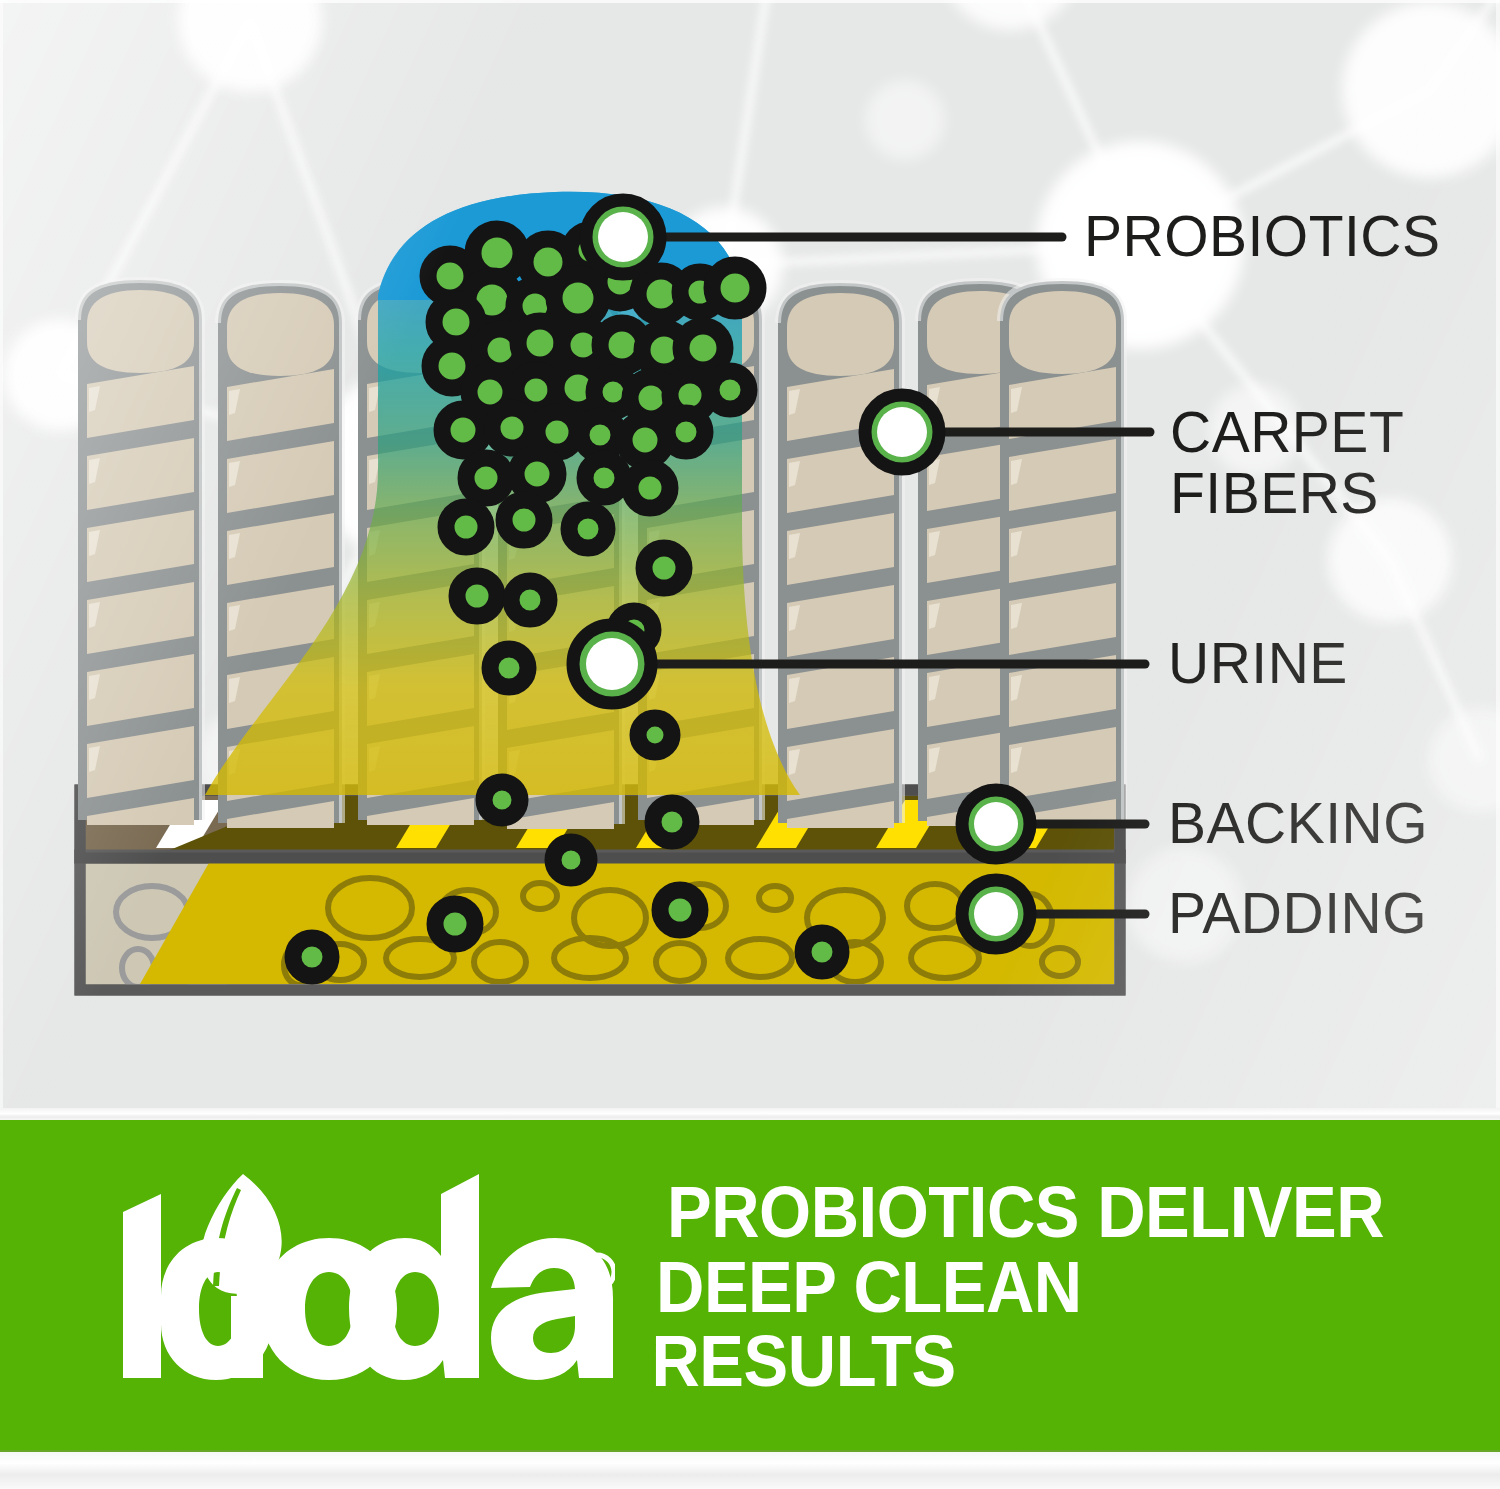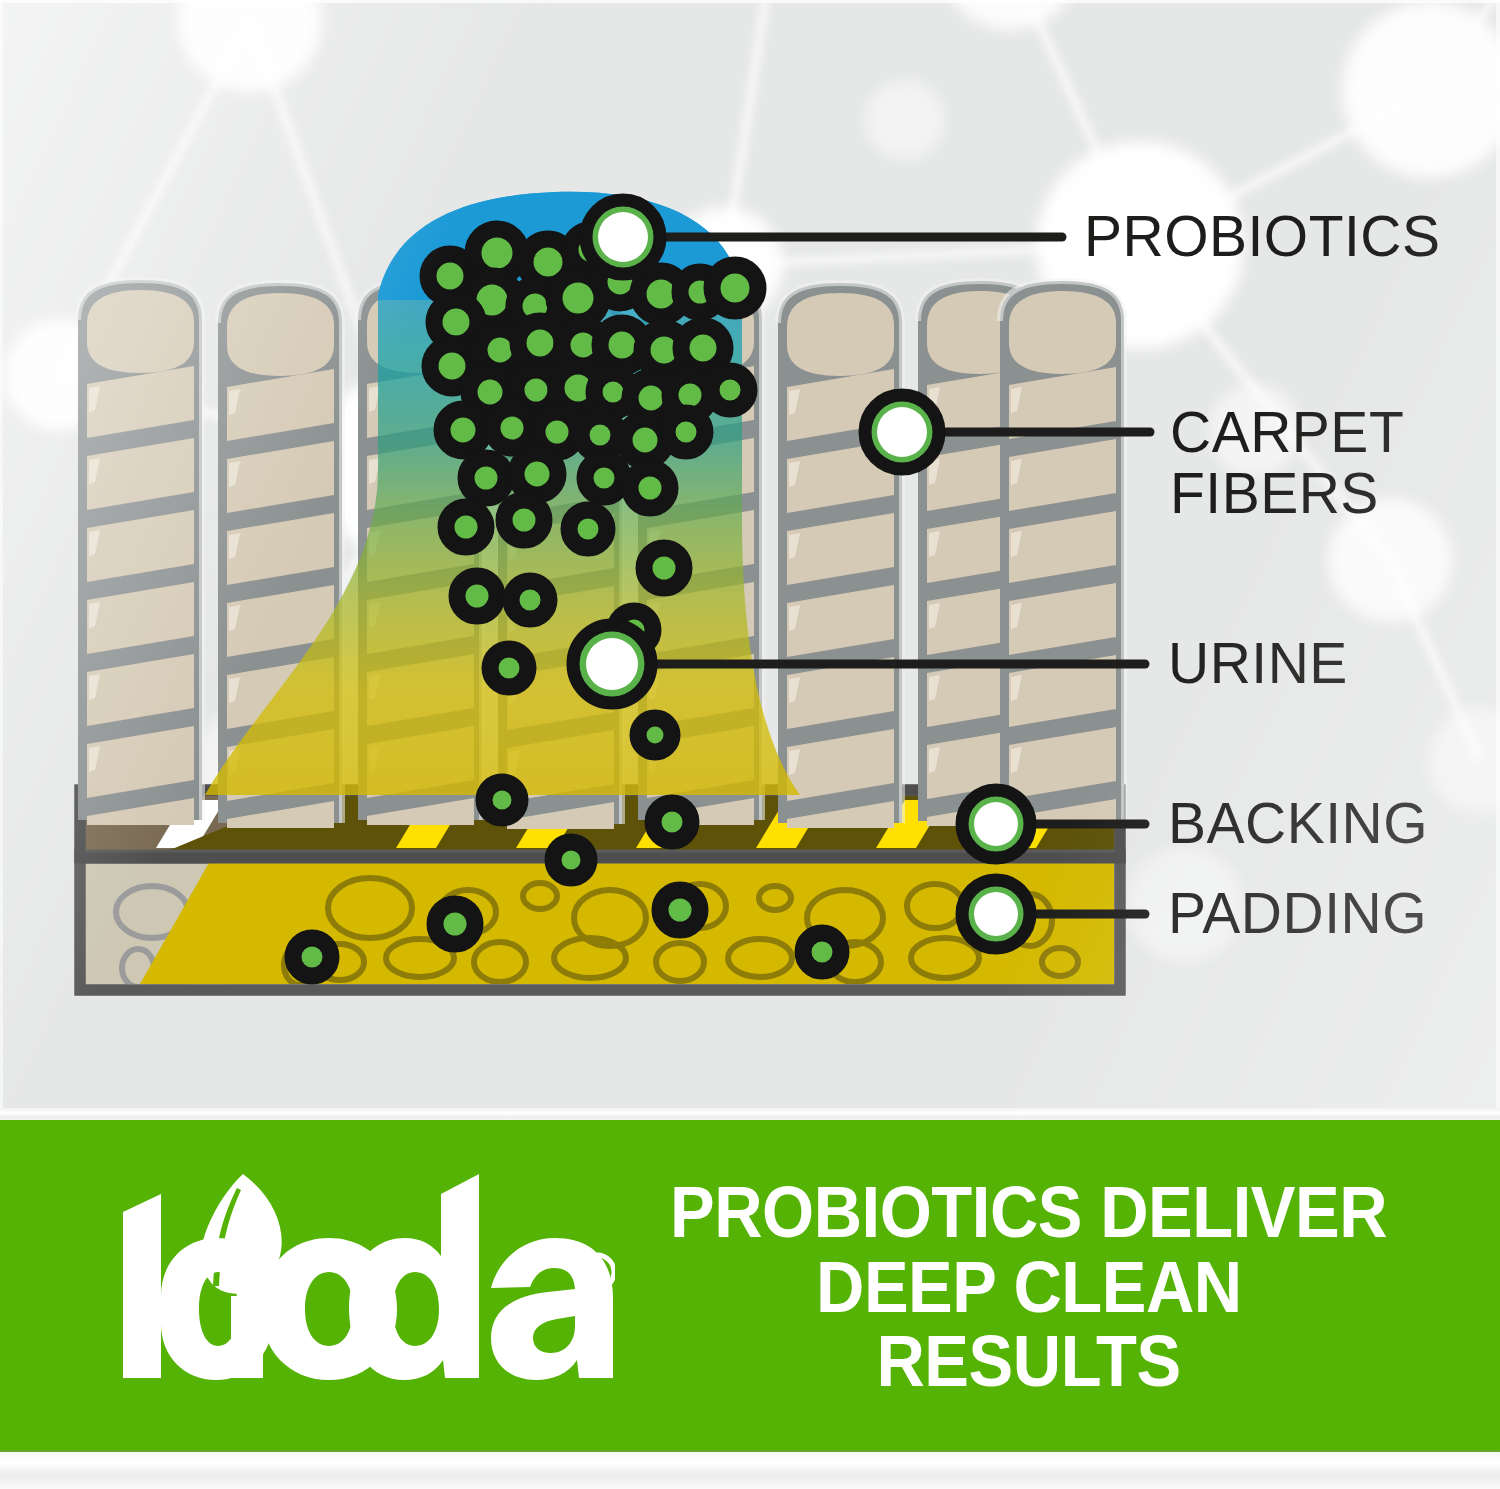--- a/index.html
+++ b/index.html
@@ -27,22 +27,22 @@
   
   #green-banner{position:absolute;left:0;top:1120px;width:1500px;height:332px;
     background:#54b305;display:flex;align-items:center;}
   #banner-bottom-shadow{position:absolute;left:0;top:1452px;width:1500px;height:37px;
     background:linear-gradient(180deg,#f6f7f7 0%,#ffffff 30%,#ececec 62%,#fafafa 100%);}
   #banner-hairline{position:absolute;left:0;top:1450px;width:1500px;height:2px;background:#7c9a4a;opacity:.5;}
 
   .logo-wrap{position:absolute;left:105px;top:1168px;width:510px;height:230px;}
   .logo-wrap svg{display:block;}
 
-  .headline{position:absolute;left:604px;top:1152px;width:850px;height:270px;
-    display:flex;flex-direction:column;justify-content:center;align-items:center;}
+  .headline{position:absolute;left:640px;top:1152px;width:850px;height:270px;
+    display:flex;flex-direction:column;justify-content:center;align-items:flex-start;}
   .headline .hl{color:#ffffff;font-weight:bold;text-align:center;
     font-family:"Liberation Sans",sans-serif;font-size:72px;line-height:1.035;
     letter-spacing:-0.5px;transform:scaleX(.93);transform-origin:center;white-space:nowrap;}
 
   
   .callout-label{position:absolute;color:#1d1d1b;font-family:"Liberation Sans",sans-serif;
     font-size:57px;letter-spacing:.5px;white-space:nowrap;line-height:1.07;font-weight:400;}
   .callout-label.two-line{line-height:1.07;}
 </style>
 </head>

